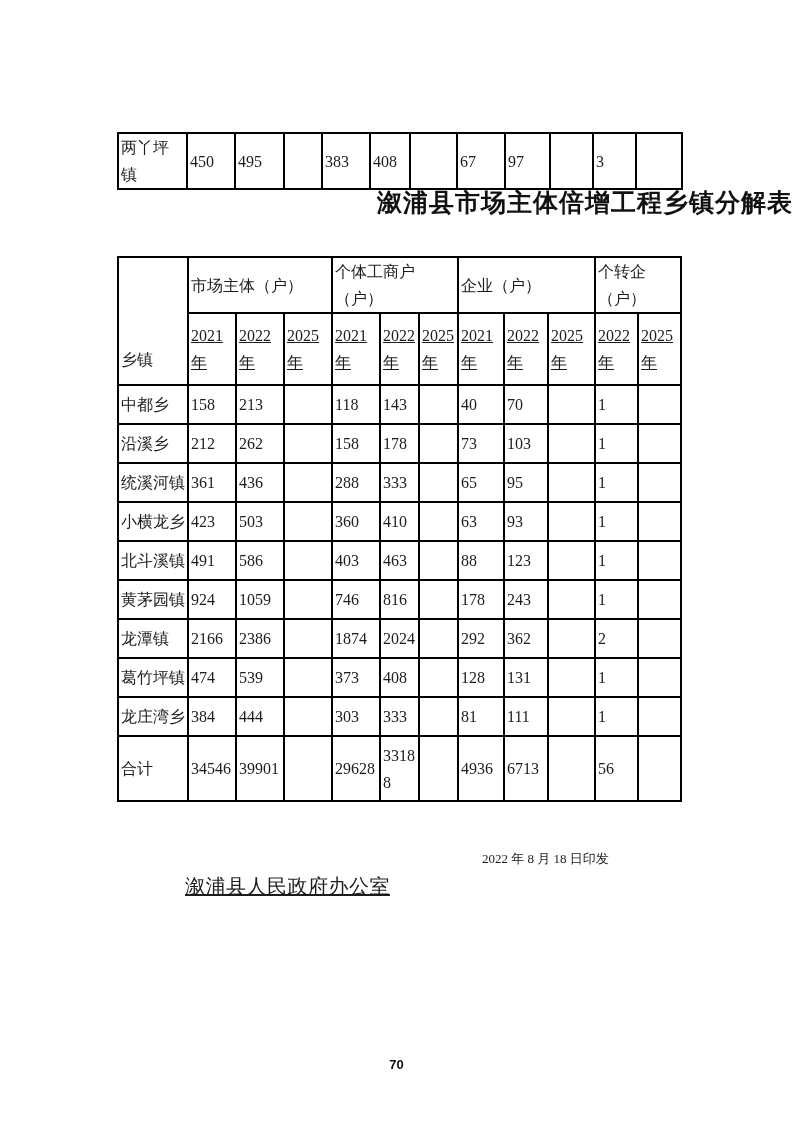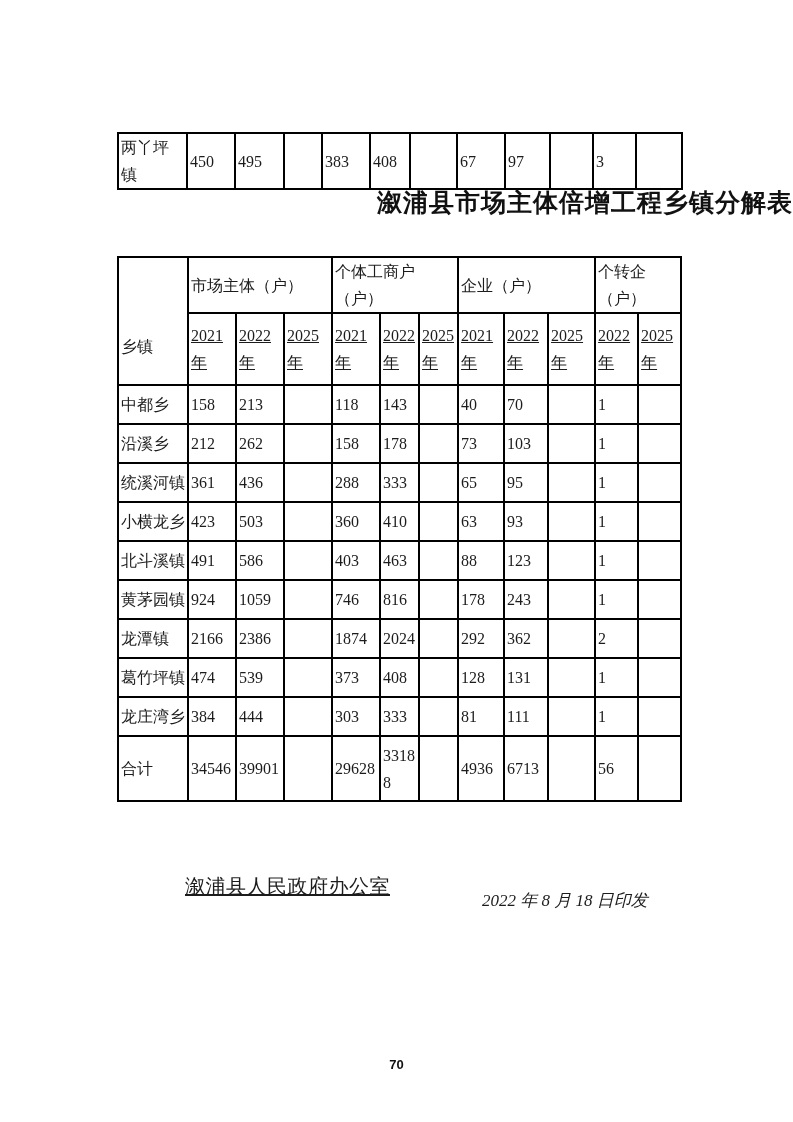--- a/index.html
+++ b/index.html
@@ -44,21 +44,21 @@
     left: 117px;
     top: 220px;
     width: 563px;
   }
   .main-tbl tr.group-row { height: 39px; }
   .main-tbl tr.sub-row   { height: 72px; text-decoration: underline; }
   .main-tbl tr.data-row  { height: 39px; }
   .main-tbl tr.total-row { height: 65px; }
   .main-tbl td.corner {
     vertical-align: bottom;
-    padding-bottom: 24px;
+    padding-bottom: 11px;
   }
 
   
   .doc-title {
     position: absolute;
     left: 0;
     top: 150px;
     width: 100%;
     margin: 0;
     text-align: right;
@@ -74,23 +74,22 @@
     position: absolute;
     left: 185px;
     top: 837px;
     font-size: 20px;
     letter-spacing: 0.5px;
     text-decoration: underline;
   }
   .footer-date {
     position: absolute;
     left: 482px;
-    top: 853px;
-    font-size: 17px;
-    font-style: italic;
+    top: 814px;
+    font-size: 13px;
   }
 
   
   .page-number {
     position: absolute;
     left: 0;
     top: 1021px;
     width: 100%;
     text-align: center;
     font-family: "Liberation Sans", "DejaVu Sans", sans-serif;

